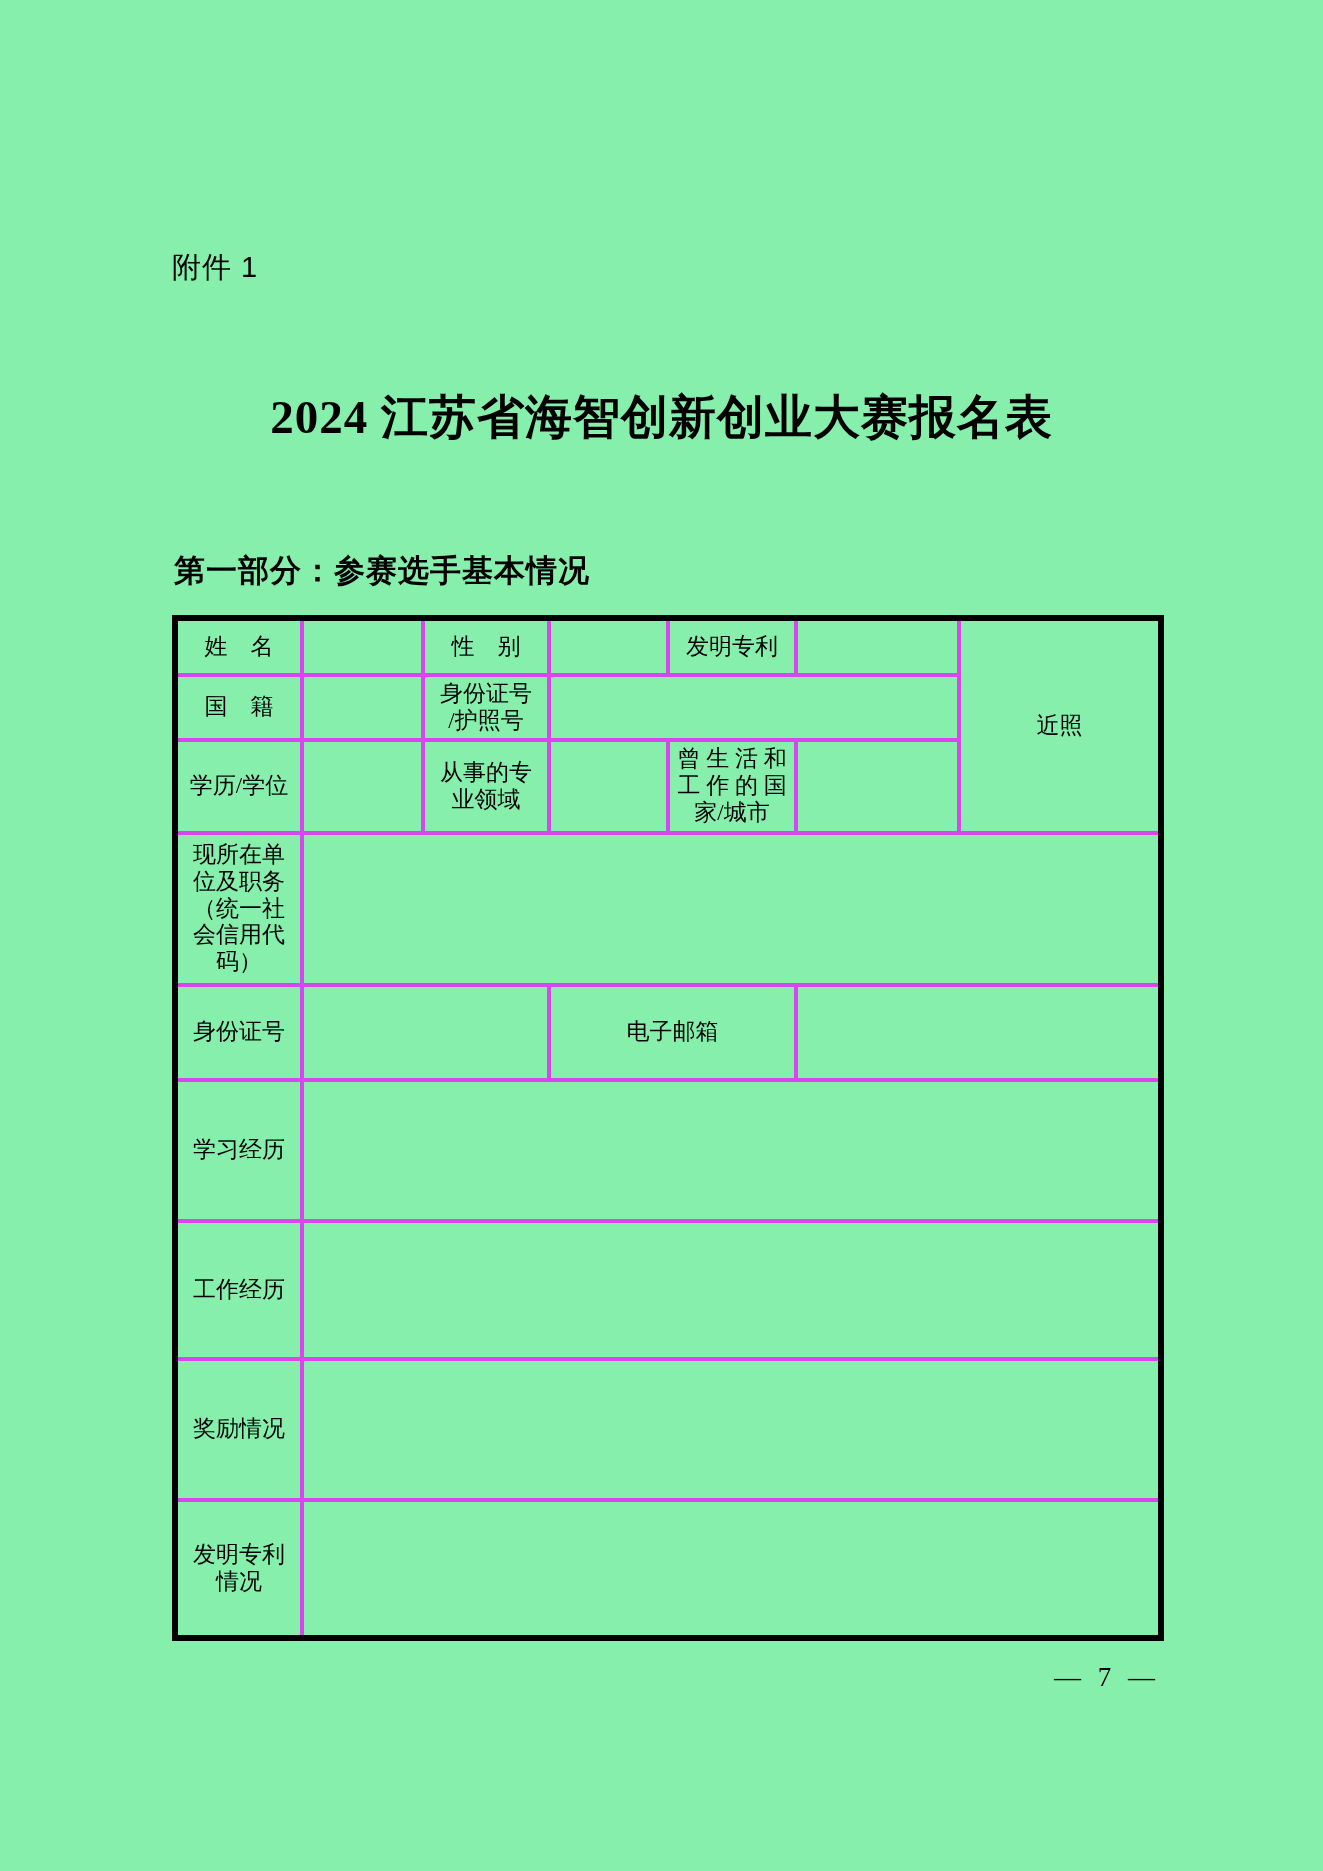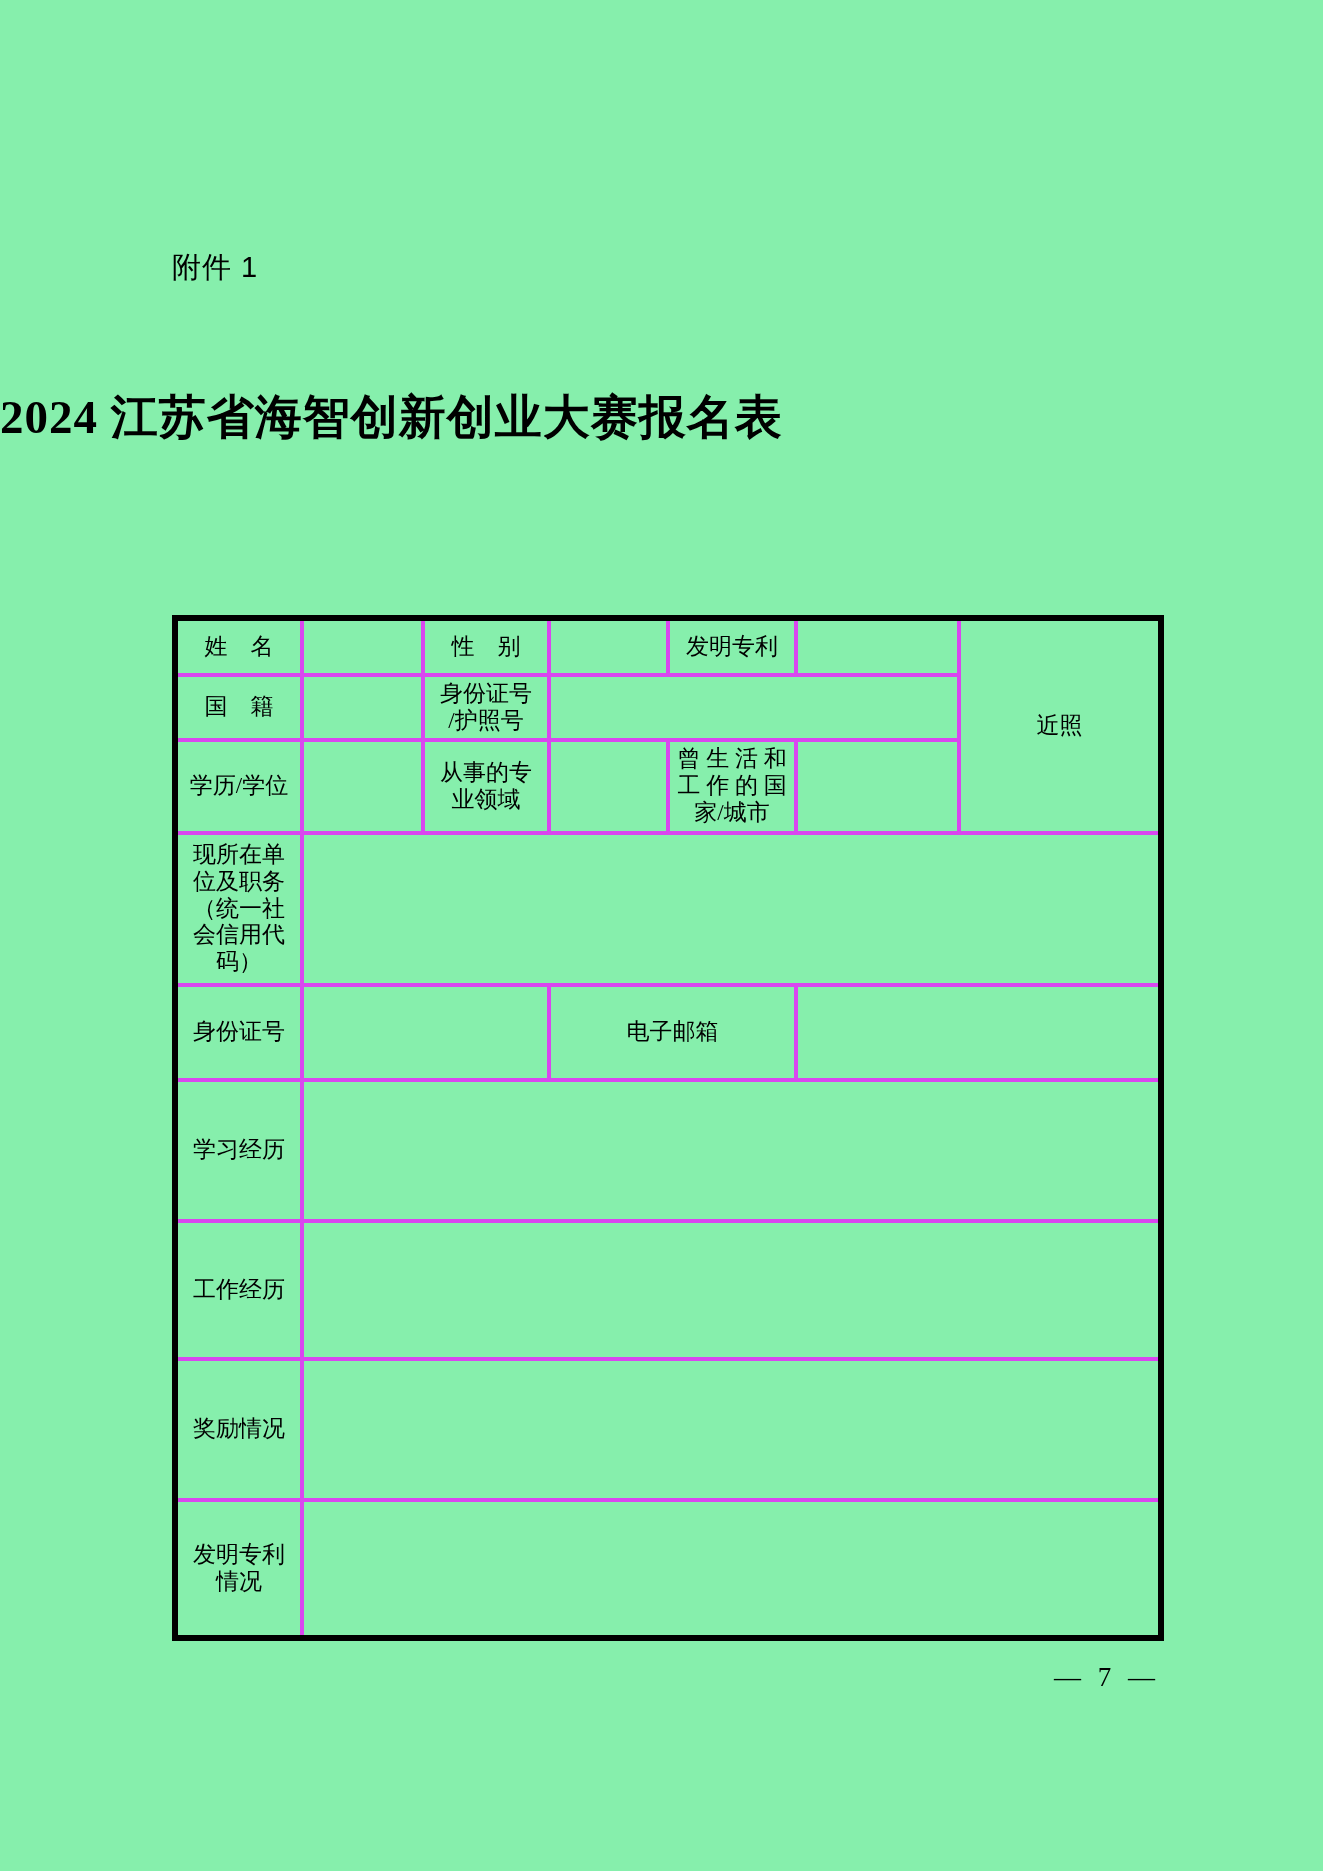--- a/index.html
+++ b/index.html
@@ -11,20 +11,21 @@
     font-family:"Liberation Serif","DejaVu Serif",serif;
     overflow:hidden;
   }
   .attachment {
     position:absolute; left:172px; top:248px;
     font-family:"Liberation Sans","DejaVu Sans",sans-serif;
     font-size:29px; font-weight:500; letter-spacing:1px;
   }
   .doc-title {
     position:absolute; left:0; top:386px; width:1323px;
+    text-align:center;
     font-family:"Liberation Serif","DejaVu Serif",serif;
     font-size:47px; font-weight:bold; letter-spacing:1px;
     white-space:nowrap;
   }
   .section-heading {
     position:absolute; left:174px; top:550px;
     font-family:"Liberation Sans","DejaVu Sans",sans-serif;
     font-size:31px; font-weight:bold; letter-spacing:1px;
   }
   table.form-table {
@@ -49,20 +50,21 @@
 </style>
 </head>
 <body>
 
 <div class="page">
 
   <div class="attachment">附件 1</div>
 
   <div class="doc-title">2024 江苏省海智创新创业大赛报名表</div>
 
+  <div class="section-heading">第一部分：参赛选手基本情况</div>
 
   <table class="form-table">
     <colgroup>
       <col style="width:127px">
       <col style="width:121px">
       <col style="width:126px">
       <col style="width:119px">
       <col style="width:128px">
       <col style="width:163px">
       <col style="width:202px">

